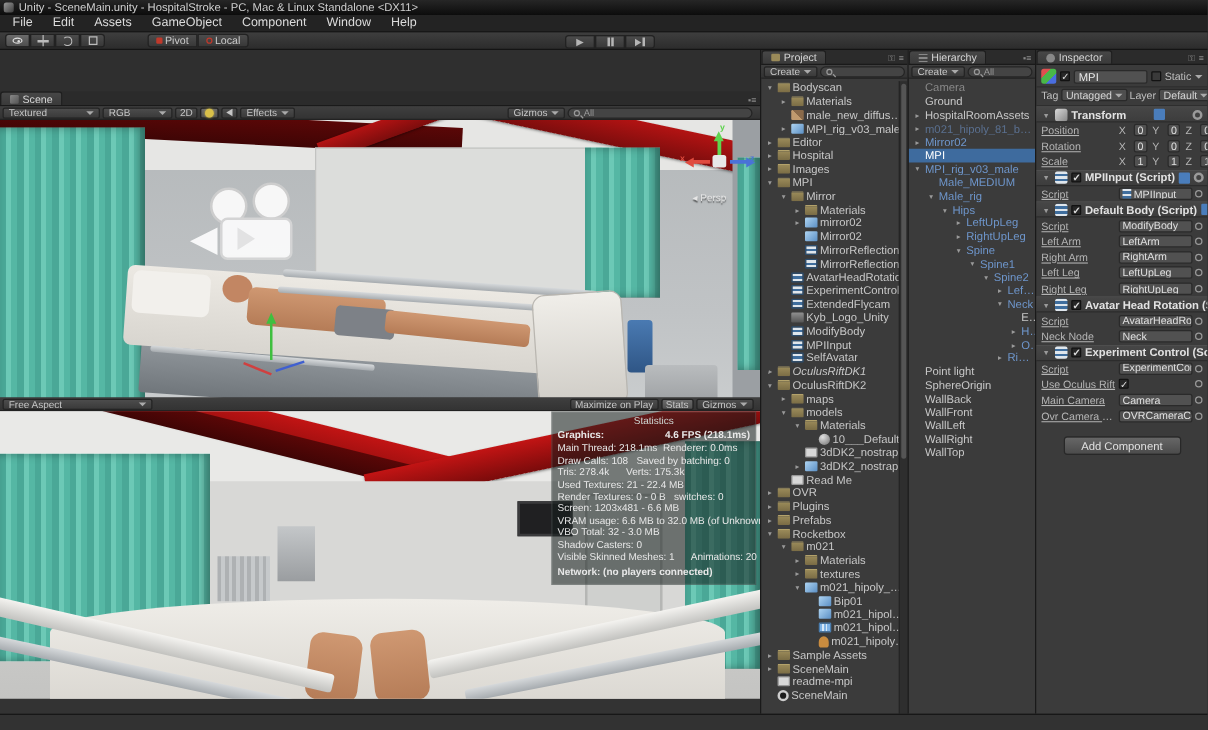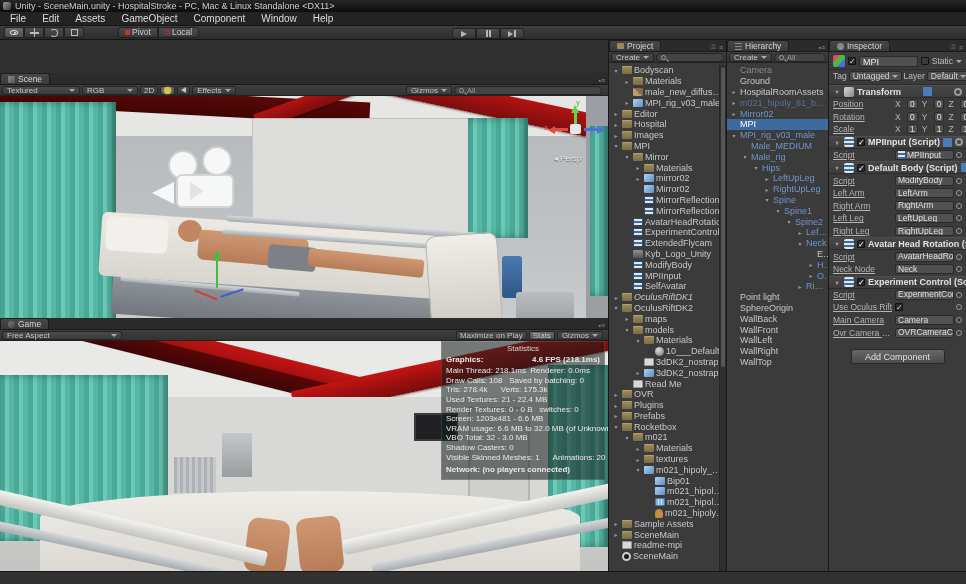--- a/index.html
+++ b/index.html
@@ -325,27 +325,20 @@
       <div class="gz-arm" style="left:22px;top:22px;width:11px;height:10px;background:#e8e8e8;border-radius:2px;"></div>
       <span class="axis-label" style="left:28px;top:-3px;color:#5fd34f;">y</span>
       <span class="axis-label" style="left:-4px;top:22px;color:#e04b3f;">x</span>
       <span class="axis-label" style="left:52px;top:22px;color:#4a72d8;">z</span>
     </div>
     <div class="abs" style="left:554px;top:58px;font-size:8px;color:#e6e6e6;text-shadow:0 1px 1px rgba(0,0,0,.5);">◂ <span>Persp</span></div>
   </div>
 </div>
 
 <div class="game-section">
-  <div class="tabbar">
-    <div class="tab">
-      <div style="width:7px;height:7px;background:linear-gradient(135deg,#7a7a7a,#444);border-radius:50%;"></div>
-      <span>Game</span>
-    </div>
-    <span class="panel-menu">▪≡</span>
-  </div>
   <div class="minibar">
     <div class="mini-dd" style="width:120px;">
       <span>Free Aspect</span>
         <div class="caret" style="margin-left:auto"></div>
     </div>
     <div class="mini-toggle" style="margin-left:auto;">
         <span>Maximize on Play</span>
       </div>
     <div class="mini-toggle on">
         <span>Stats</span>

